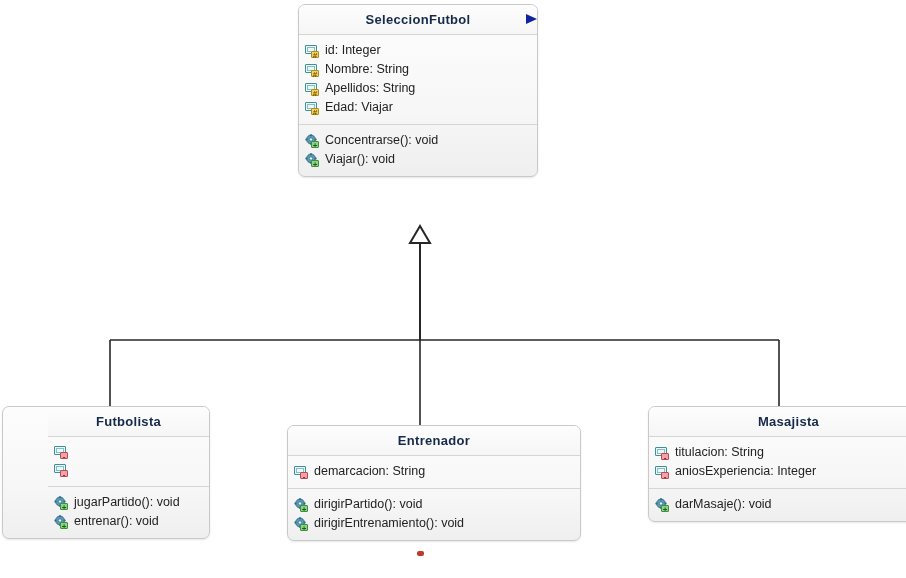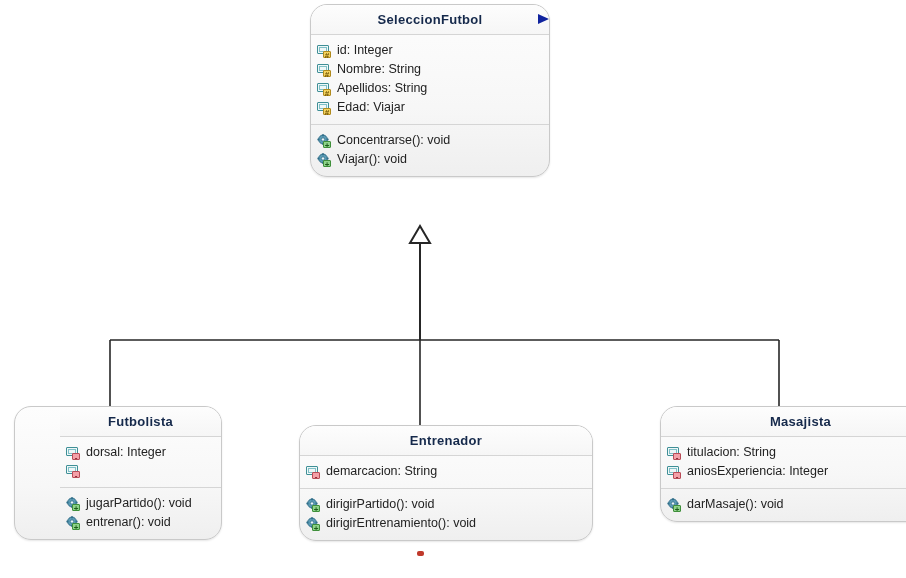--- a/index.html
+++ b/index.html
@@ -25,24 +25,23 @@
     left: 0; top: 0;
     width: 906px;
     height: 578px;
     pointer-events: none;
   }
   .uml-class {
     position: absolute;
     box-sizing: border-box;
     background: linear-gradient(to bottom, #fdfdfd 0%, #f7f7f7 60%, #efefef 100%);
     border: 1px solid #c9c9c9;
-    border-radius: 17px;
+    border-radius: 7px;
     box-shadow: 0 1px 2px rgba(0,0,0,0.10);
     overflow: hidden;
-    margin-left: 12px;
   }
   .uml-header {
     position: relative;
     text-align: center;
     font-weight: bold;
     font-size: 13px;
     color: #15294b;
     letter-spacing: 0.3px;
     padding: 7px 4px 7px 4px;
     background: linear-gradient(to bottom, #fdfdfd 0%, #f6f6f6 100%);
@@ -238,21 +237,20 @@
   <div class="uml-class" style="left:2px; top:406px; width:208px;padding-left:45px;">
     <div class="uml-header">
       <span>Futbolista</span>
     </div>
     <div class="uml-compartment">
       <div class="uml-row">
         <span class="row-icon">
           <span class="ic-attr-rect"></span>
             <span class="ic-badge badge-private">-</span>
         </span>
-        <span class="row-label">dorsal: Integer</span>
       </div>
       <div class="uml-row">
         <span class="row-icon">
           <span class="ic-attr-rect"></span>
             <span class="ic-badge badge-private">-</span>
         </span>
       </div>
     </div>
     <div class="uml-compartment">
       <div class="uml-row">

